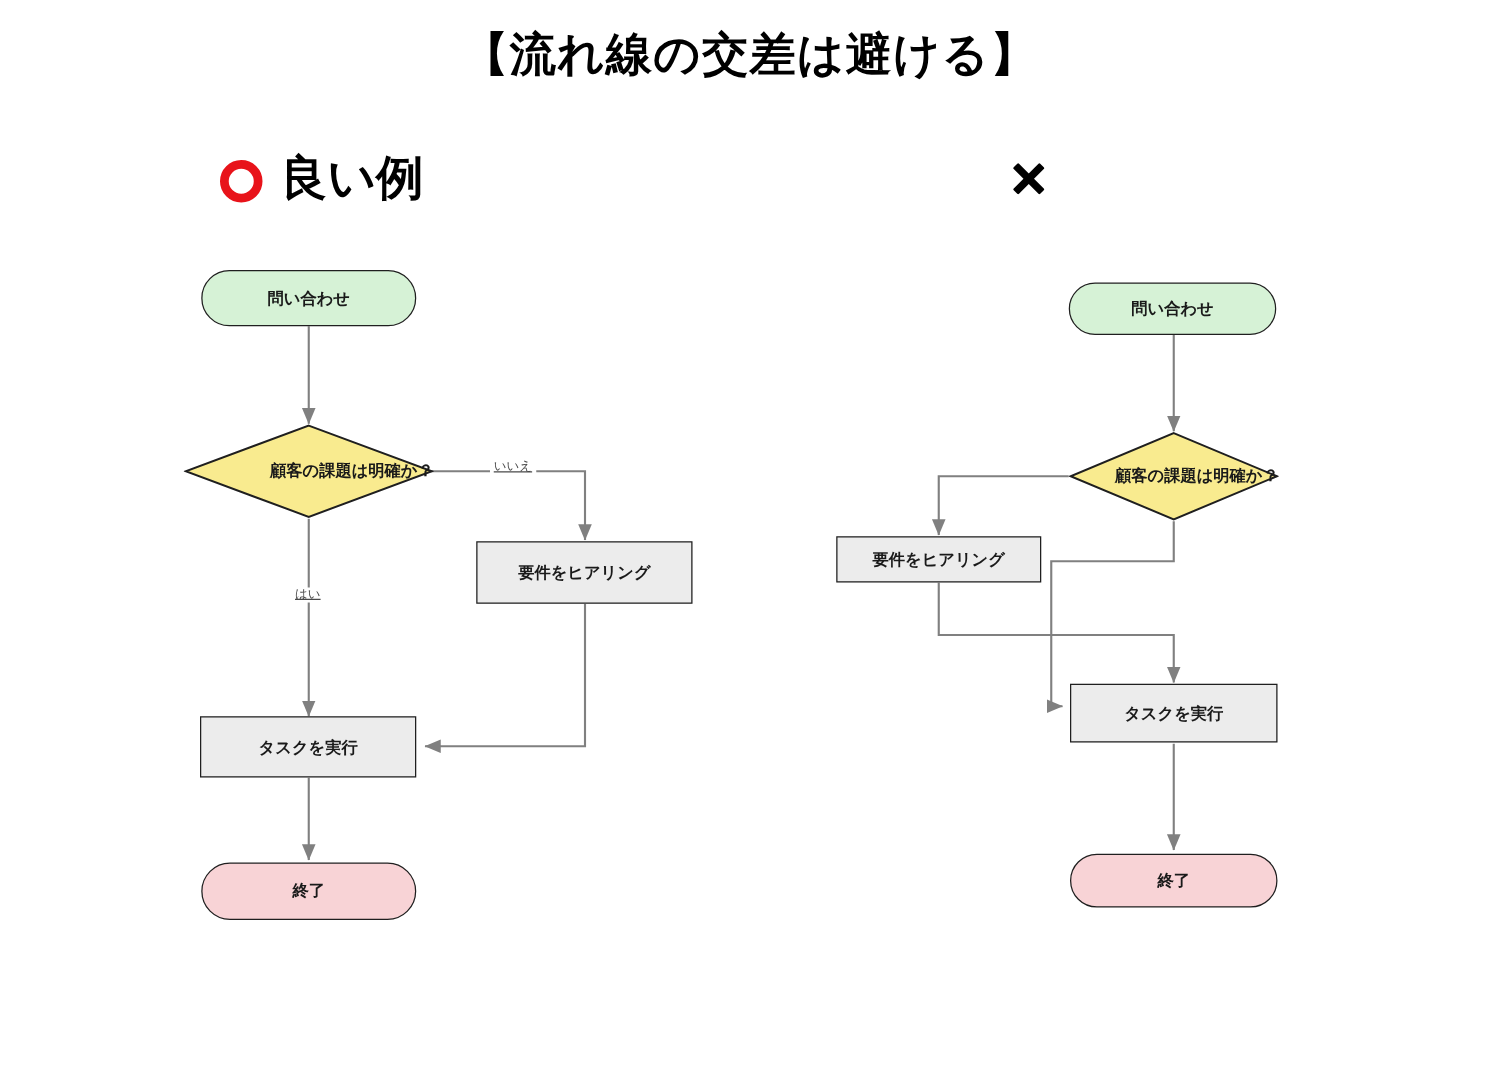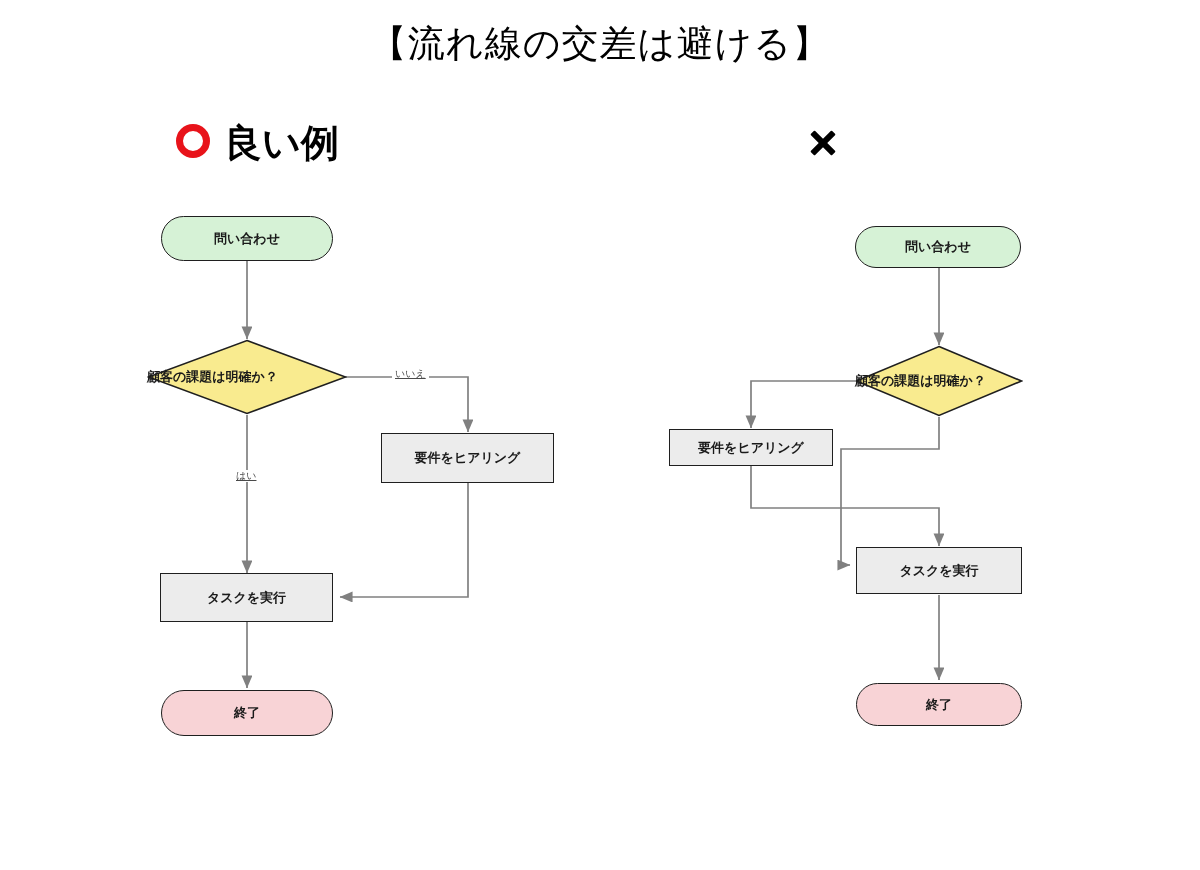--- a/index.html
+++ b/index.html
@@ -18,31 +18,31 @@
   }
 
   
   .slide-title {
     position: absolute;
     top: 22px;
     left: 0;
     width: 1200px;
     text-align: center;
     font-size: 37px;
-    font-weight: normal;
+    font-weight: bold;
     letter-spacing: 1px;
     line-height: 1.2;
     color: #000000;
   }
 
   
   .col-header {
     position: absolute;
     display: flex;
-    align-items: flex-start;
+    align-items: flex-end;
     font-size: 38px;
     font-weight: bold;
     line-height: 1;
     white-space: nowrap;
   }
   .col-header.good { left: 176px; top: 124px; }
   .col-header.bad  { left: 808px; top: 126px; }
 
   .mark-circle {
     width: 34px;
@@ -109,21 +109,21 @@
   .node-end   { background: #f8d3d6; }
   .node-process {
     background: #ececec;
     border: 1.8px solid #1f1f1f;
   }
 
   .node-decision {
     position: absolute;
     display: flex;
     align-items: center;
-    justify-content: flex-start;
+    justify-content: flex-end;
     font-size: 13px;
     font-weight: bold;
     color: #1a1a1a;
     white-space: nowrap;
   }
   .node-decision .diamond-shape {
     position: absolute;
     left: 0; top: 0;
     width: 100%; height: 100%;
   }

